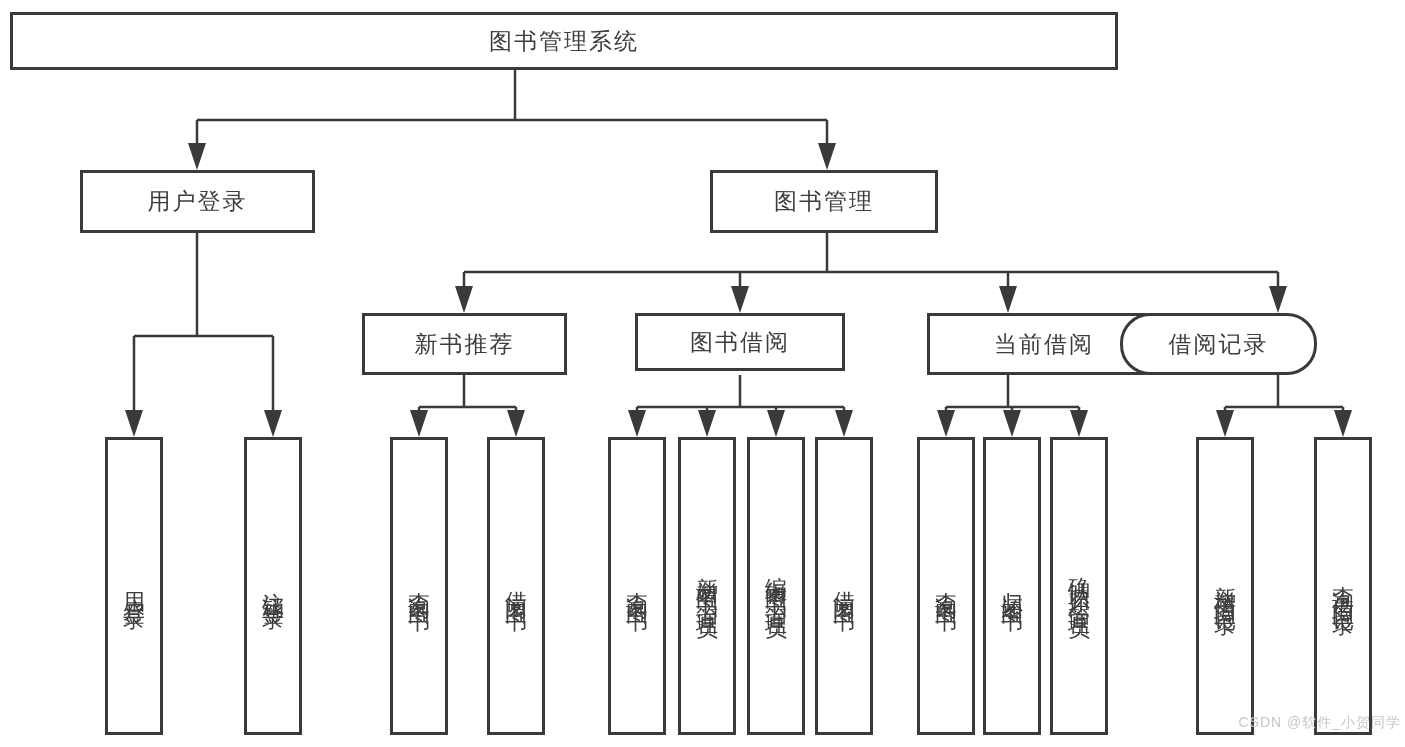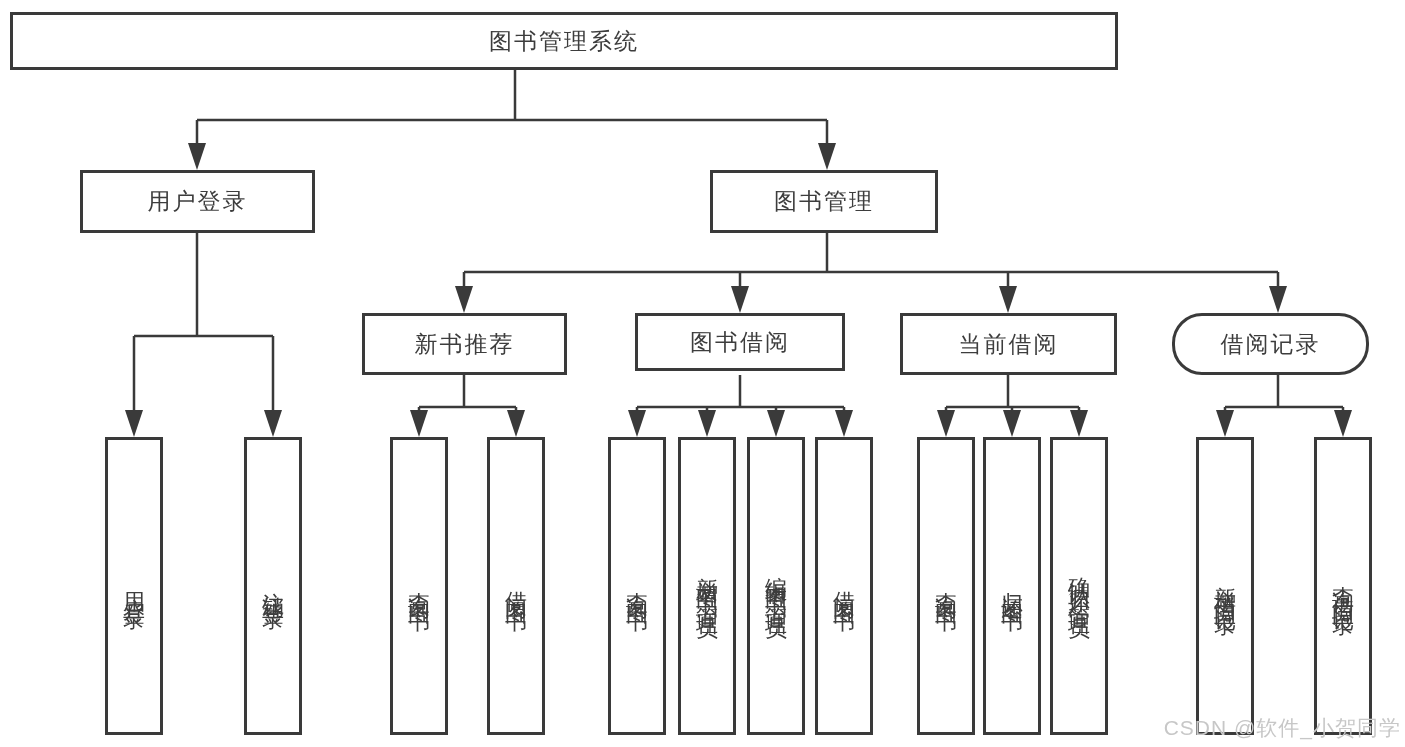--- a/index.html
+++ b/index.html
@@ -44,21 +44,21 @@
     font-size: 22px;
     letter-spacing: 6px;
     white-space: normal;
     line-height: 1;
   }
   .watermark {
     position: absolute;
     top: 714px;
     right: 4px;
     z-index: 10;
-    font-size: 21px;
+    font-size: 14px;
     color: #c7c7c7;
     letter-spacing: 1px;
     white-space: nowrap;
   }
 </style>
 </head>
 <body>
 
 <div class="canvas">
 
@@ -112,24 +112,24 @@
   <div class="box" style="left:710px; top:170px; width:228px; height:63px;">
     <span class="lbl">图书管理</span>
   </div>
 
   <div class="box" style="left:362px; top:313px; width:205px; height:62px;font-family:Liberation Mono, monospace;">
     <span class="lbl">新书推荐</span>
   </div>
   <div class="box" style="left:635px; top:313px; width:210px; height:58px;">
     <span class="lbl">图书借阅</span>
   </div>
-  <div class="box" style="left:900px; top:313px; width:217px; height:62px;">
+  <div class="box" style="left:927px; top:313px; width:234px; height:62px;">
     <span class="lbl">当前借阅</span>
   </div>
-  <div class="box" style="left:1172px; top:313px; width:197px; height:62px;border-radius:30px;">
+  <div class="box" style="left:1120px; top:313px; width:197px; height:62px;border-radius:30px;">
     <span class="lbl">借阅记录</span>
   </div>
 
   <div class="box leaf" style="left:105px; top:437px; width:58px; height:298px;">
     <span class="lbl">用户登录</span>
   </div>
   <div class="box leaf" style="left:244px; top:437px; width:58px; height:298px;">
     <span class="lbl">注销登录</span>
   </div>
 

